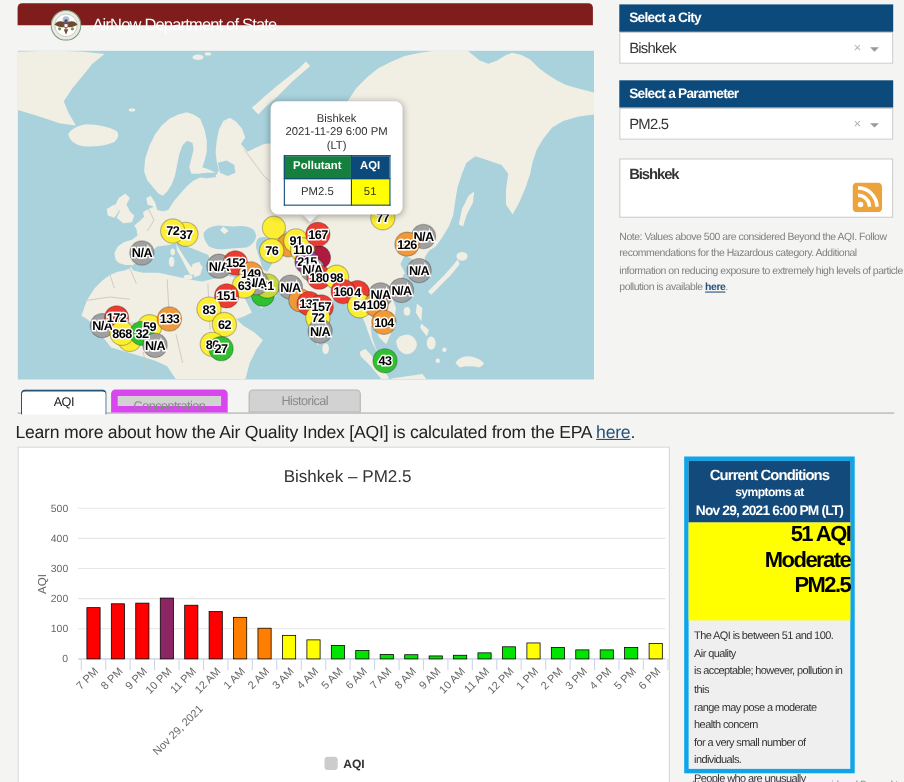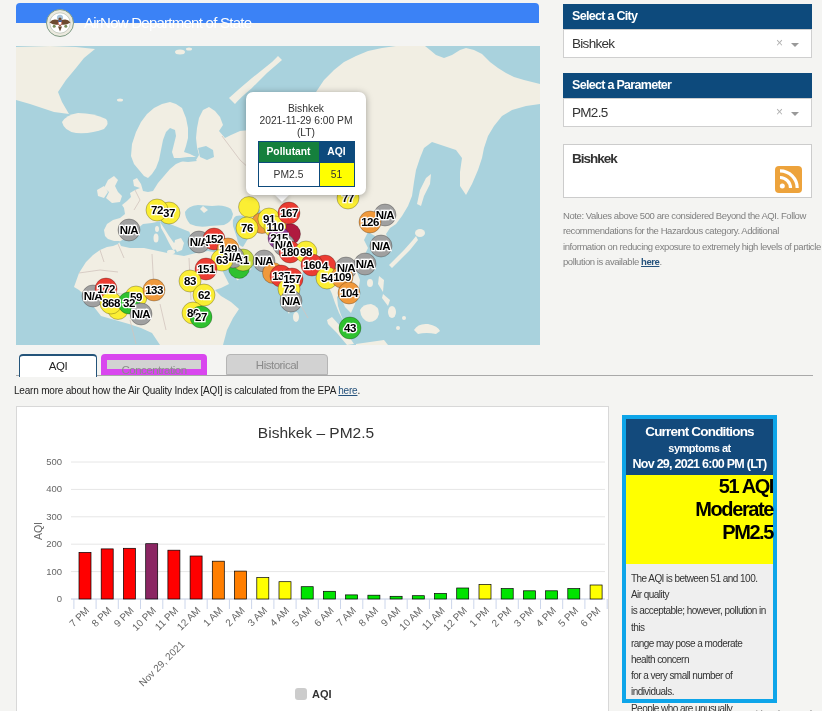--- a/index.html
+++ b/index.html
@@ -1,17 +1,17 @@
 <!DOCTYPE html>
 <html><head><meta charset="utf-8">
 <style>
 * { margin:0; padding:0; box-sizing:border-box; }
 body { width:822px; height:711px; overflow:hidden; background:#f4f4f2; font-family:"Liberation Sans", sans-serif; position:relative; }
 .abs { position:absolute; }
-.hdrbar { left:16px; top:3px; width:523px; height:20px; background:#3b82f6; border-radius:4px 4px 0 0; color:#fff; }
+.hdrbar { left:16px; top:3px; width:523px; height:20px; background:#7f1d1d; border-radius:4px 4px 0 0; color:#fff; }
 .hdrbar .ttl { position:absolute; left:68px; top:11px; font-size:15px; letter-spacing:-0.75px; color:#fff; }
 .secbar { background:#0d4a7c; color:#fff; font-size:12.5px; font-weight:bold; letter-spacing:-0.7px; line-height:25px; padding-left:9px; height:25px; width:249px; left:563px; }
 .drop { left:563px; width:249px; height:29px; background:#fff; border:1px solid #cfcfcf; font-size:13.5px; letter-spacing:-0.7px; color:#333; line-height:27px; padding-left:8px; }
 .dx { position:absolute; right:28px; top:0; color:#b0b0b0; font-size:12px; letter-spacing:0; }
 .dc { position:absolute; right:12px; top:13px; width:0; height:0; border-left:4.5px solid transparent; border-right:4.5px solid transparent; border-top:4.5px solid #999; }
 .note { left:563px; width:290px; font-size:9.5px; letter-spacing:-0.42px; line-height:15.3px; color:#808080; }
 .tab { top:354px; height:22px; border-radius:4px 4px 0 0; font-size:11.5px; letter-spacing:-0.5px; text-align:center; line-height:21px; }
 a { color:#26527c; }
 </style></head>
 <body>
@@ -221,21 +221,21 @@
     <path d="M5,11.5 a10.5,10.5 0 0 1 10.5,10.5" fill="none" stroke="#fff" stroke-width="3.2"></path>
     <path d="M5,4.8 a17.2,17.2 0 0 1 17.2,17.2" fill="none" stroke="#fff" stroke-width="3.2"></path>
   </svg>
 </div>
 <div class="abs note" style="top:208px">Note: Values above 500 are considered Beyond the AQI. Follow<br>recommendations for the Hazardous category. Additional<br>information on reducing exposure to extremely high levels of particle<br>pollution is available <a href="#" style="font-weight:bold">here</a>.</div>
 
 <div class="abs" style="left:16px;top:375px;width:797px;border-top:1px solid #a9a9a9"></div>
 <div class="abs tab" style="left:19px;width:78px;background:#fff;border:1px solid #24547a;border-top-width:2px;border-bottom:none;height:23px;color:#222;z-index:2">AQI</div>
 <div class="abs tab" style="left:101px;width:106px;height:21px;line-height:20px;background:#d2d2d2;border:6px solid #d946ef;color:#8a8a8a">Concentration</div>
 <div class="abs tab" style="left:226px;width:102px;height:21px;line-height:20px;background:#d2d2d2;border:1px solid #b5b5b5;color:#8a8a8a">Historical</div>
-<div class="abs" style="left:14px;top:385px;font-size:10px;letter-spacing:-0.2px;color:#222">Learn more about how the Air Quality Index [AQI] is calculated from the EPA <a href="#">here</a>.</div>
+<div class="abs" style="left:14px;top:385px;font-size:16px;letter-spacing:-0.2px;color:#222">Learn more about how the Air Quality Index [AQI] is calculated from the EPA <a href="#">here</a>.</div>
 
 <div class="abs" style="left:16px;top:406px;width:593px;height:306px;background:#fff;border:1px solid #d8d8d8">
 <svg width="591" height="304" viewBox="0 0 591 304" font-family="Liberation Sans, sans-serif">
 <line x1="54" y1="192.0" x2="588" y2="192.0" stroke="#e6e6e6" stroke-width="1"></line>
 <line x1="54" y1="164.6" x2="588" y2="164.6" stroke="#e6e6e6" stroke-width="1"></line>
 <line x1="54" y1="137.2" x2="588" y2="137.2" stroke="#e6e6e6" stroke-width="1"></line>
 <line x1="54" y1="109.8" x2="588" y2="109.8" stroke="#e6e6e6" stroke-width="1"></line>
 <line x1="54" y1="82.4" x2="588" y2="82.4" stroke="#e6e6e6" stroke-width="1"></line>
 <line x1="54" y1="55.0" x2="588" y2="55.0" stroke="#e6e6e6" stroke-width="1"></line>
 <text x="45" y="195.0" text-anchor="end" font-size="9.5" fill="#666">0</text>

